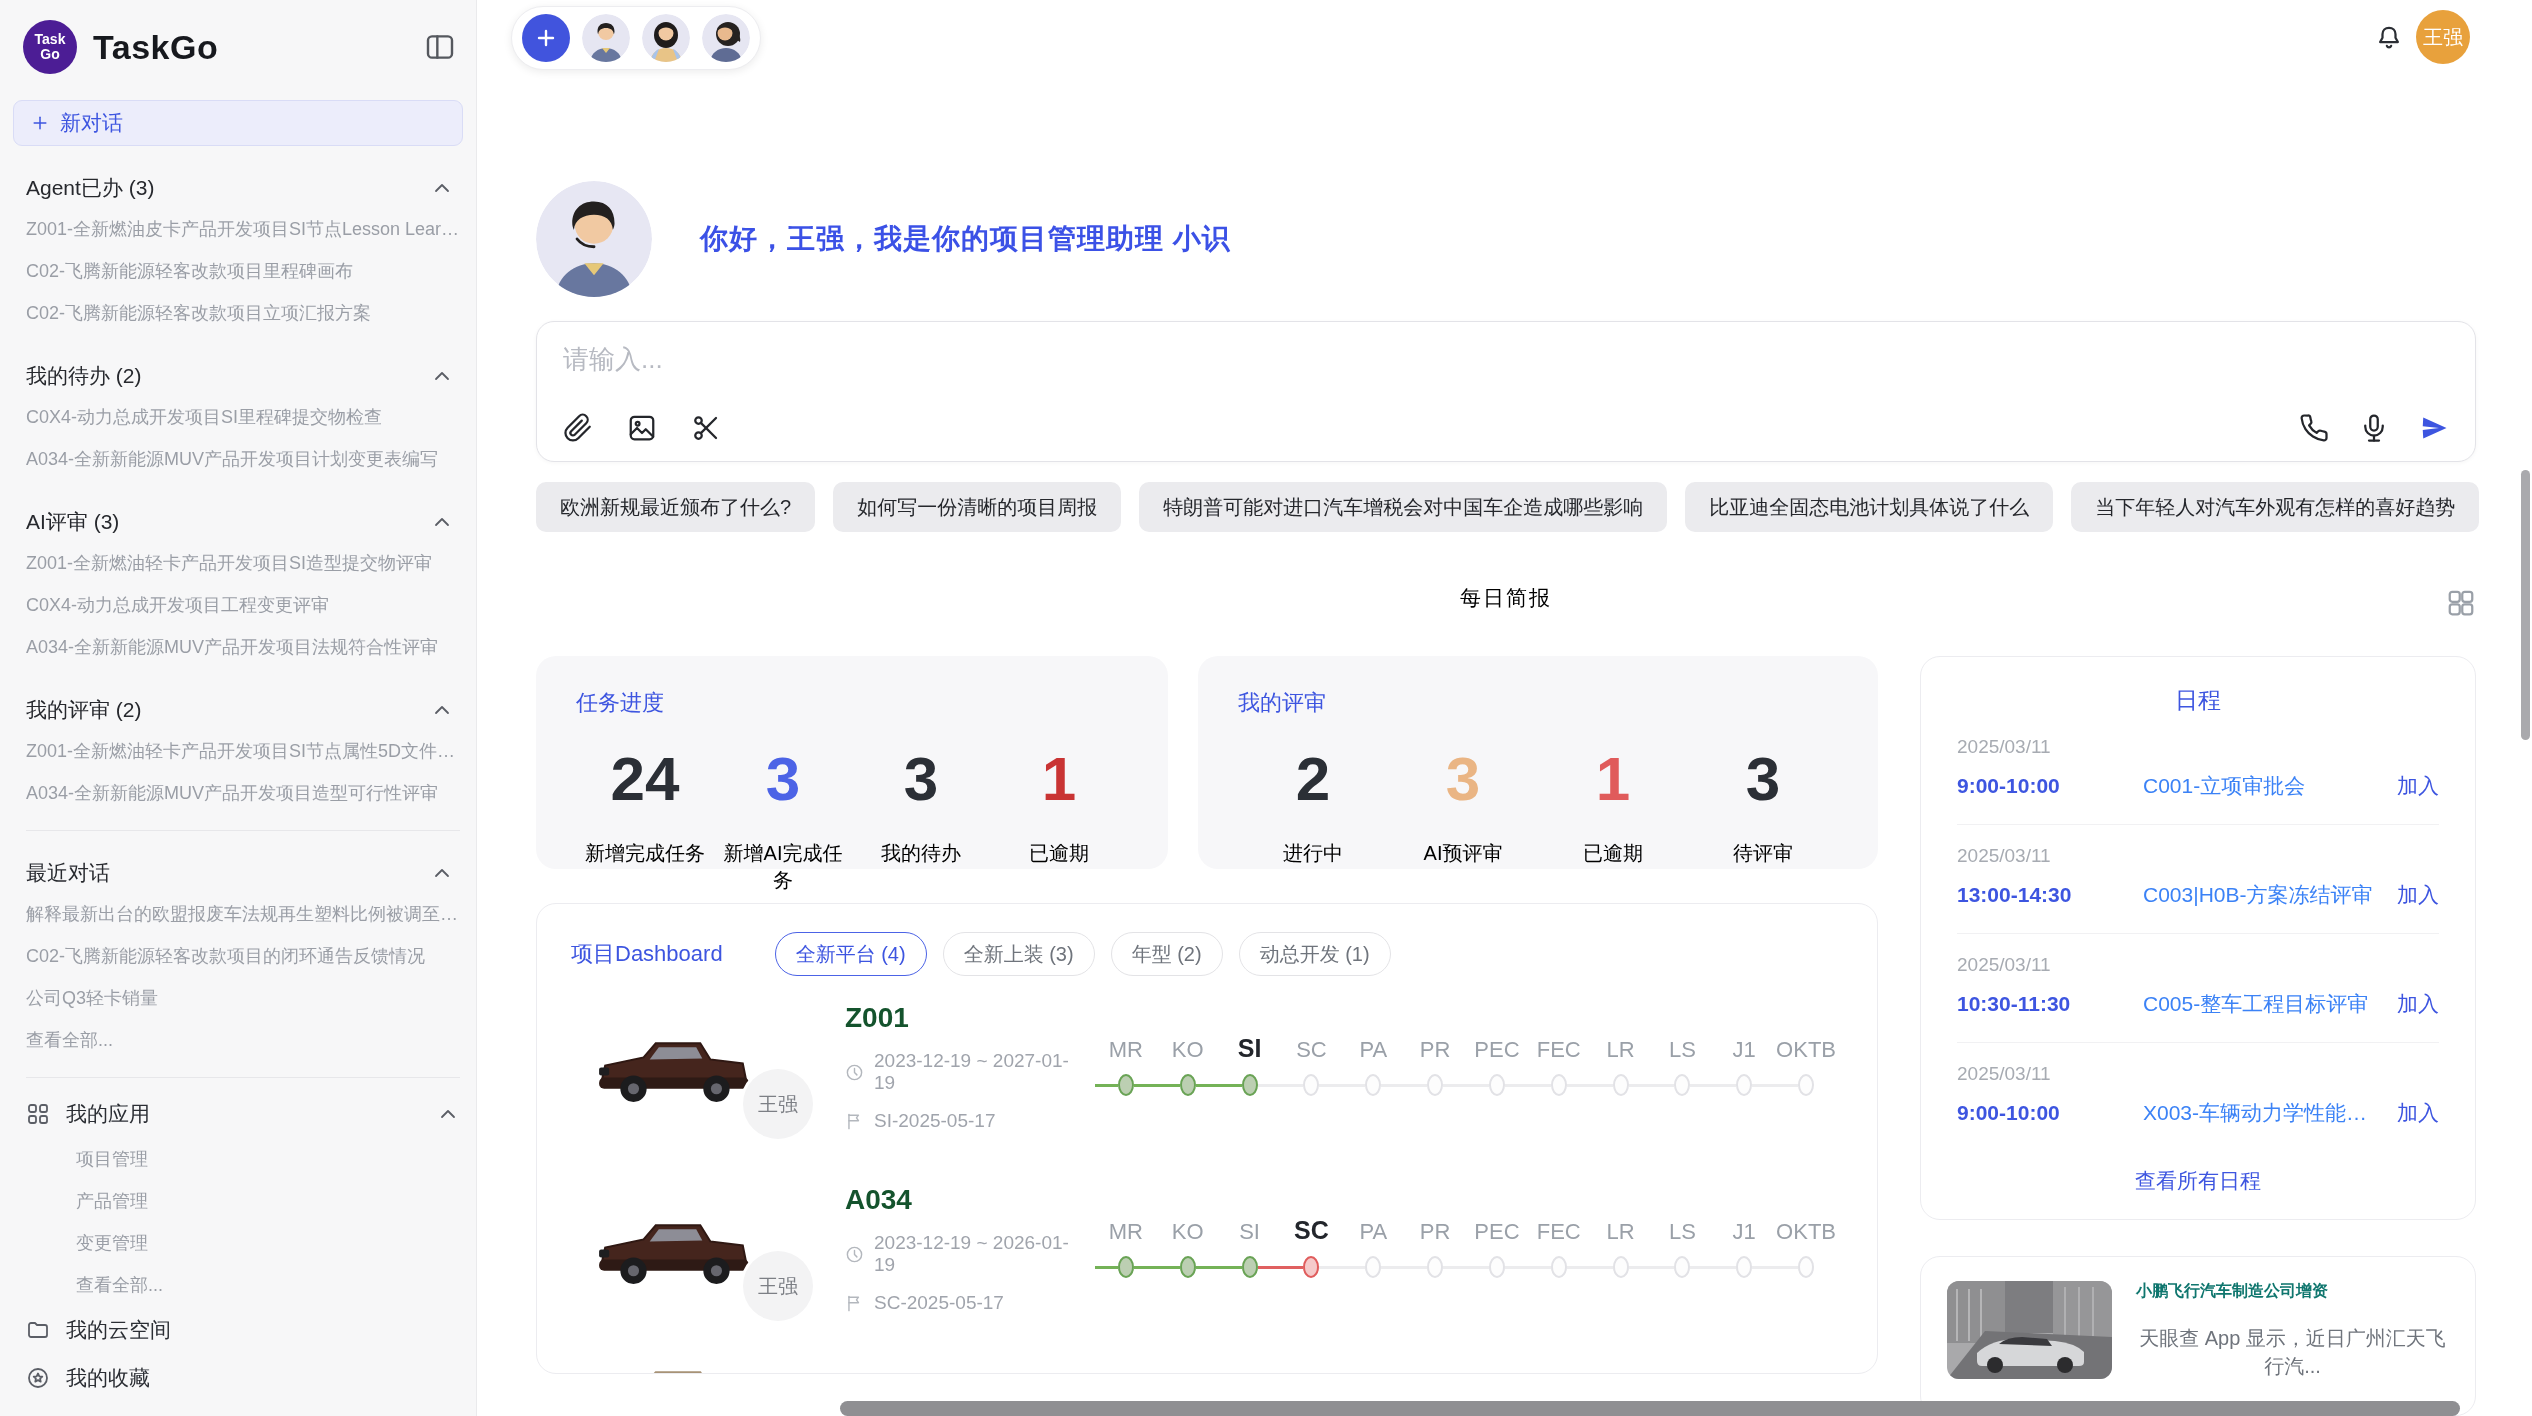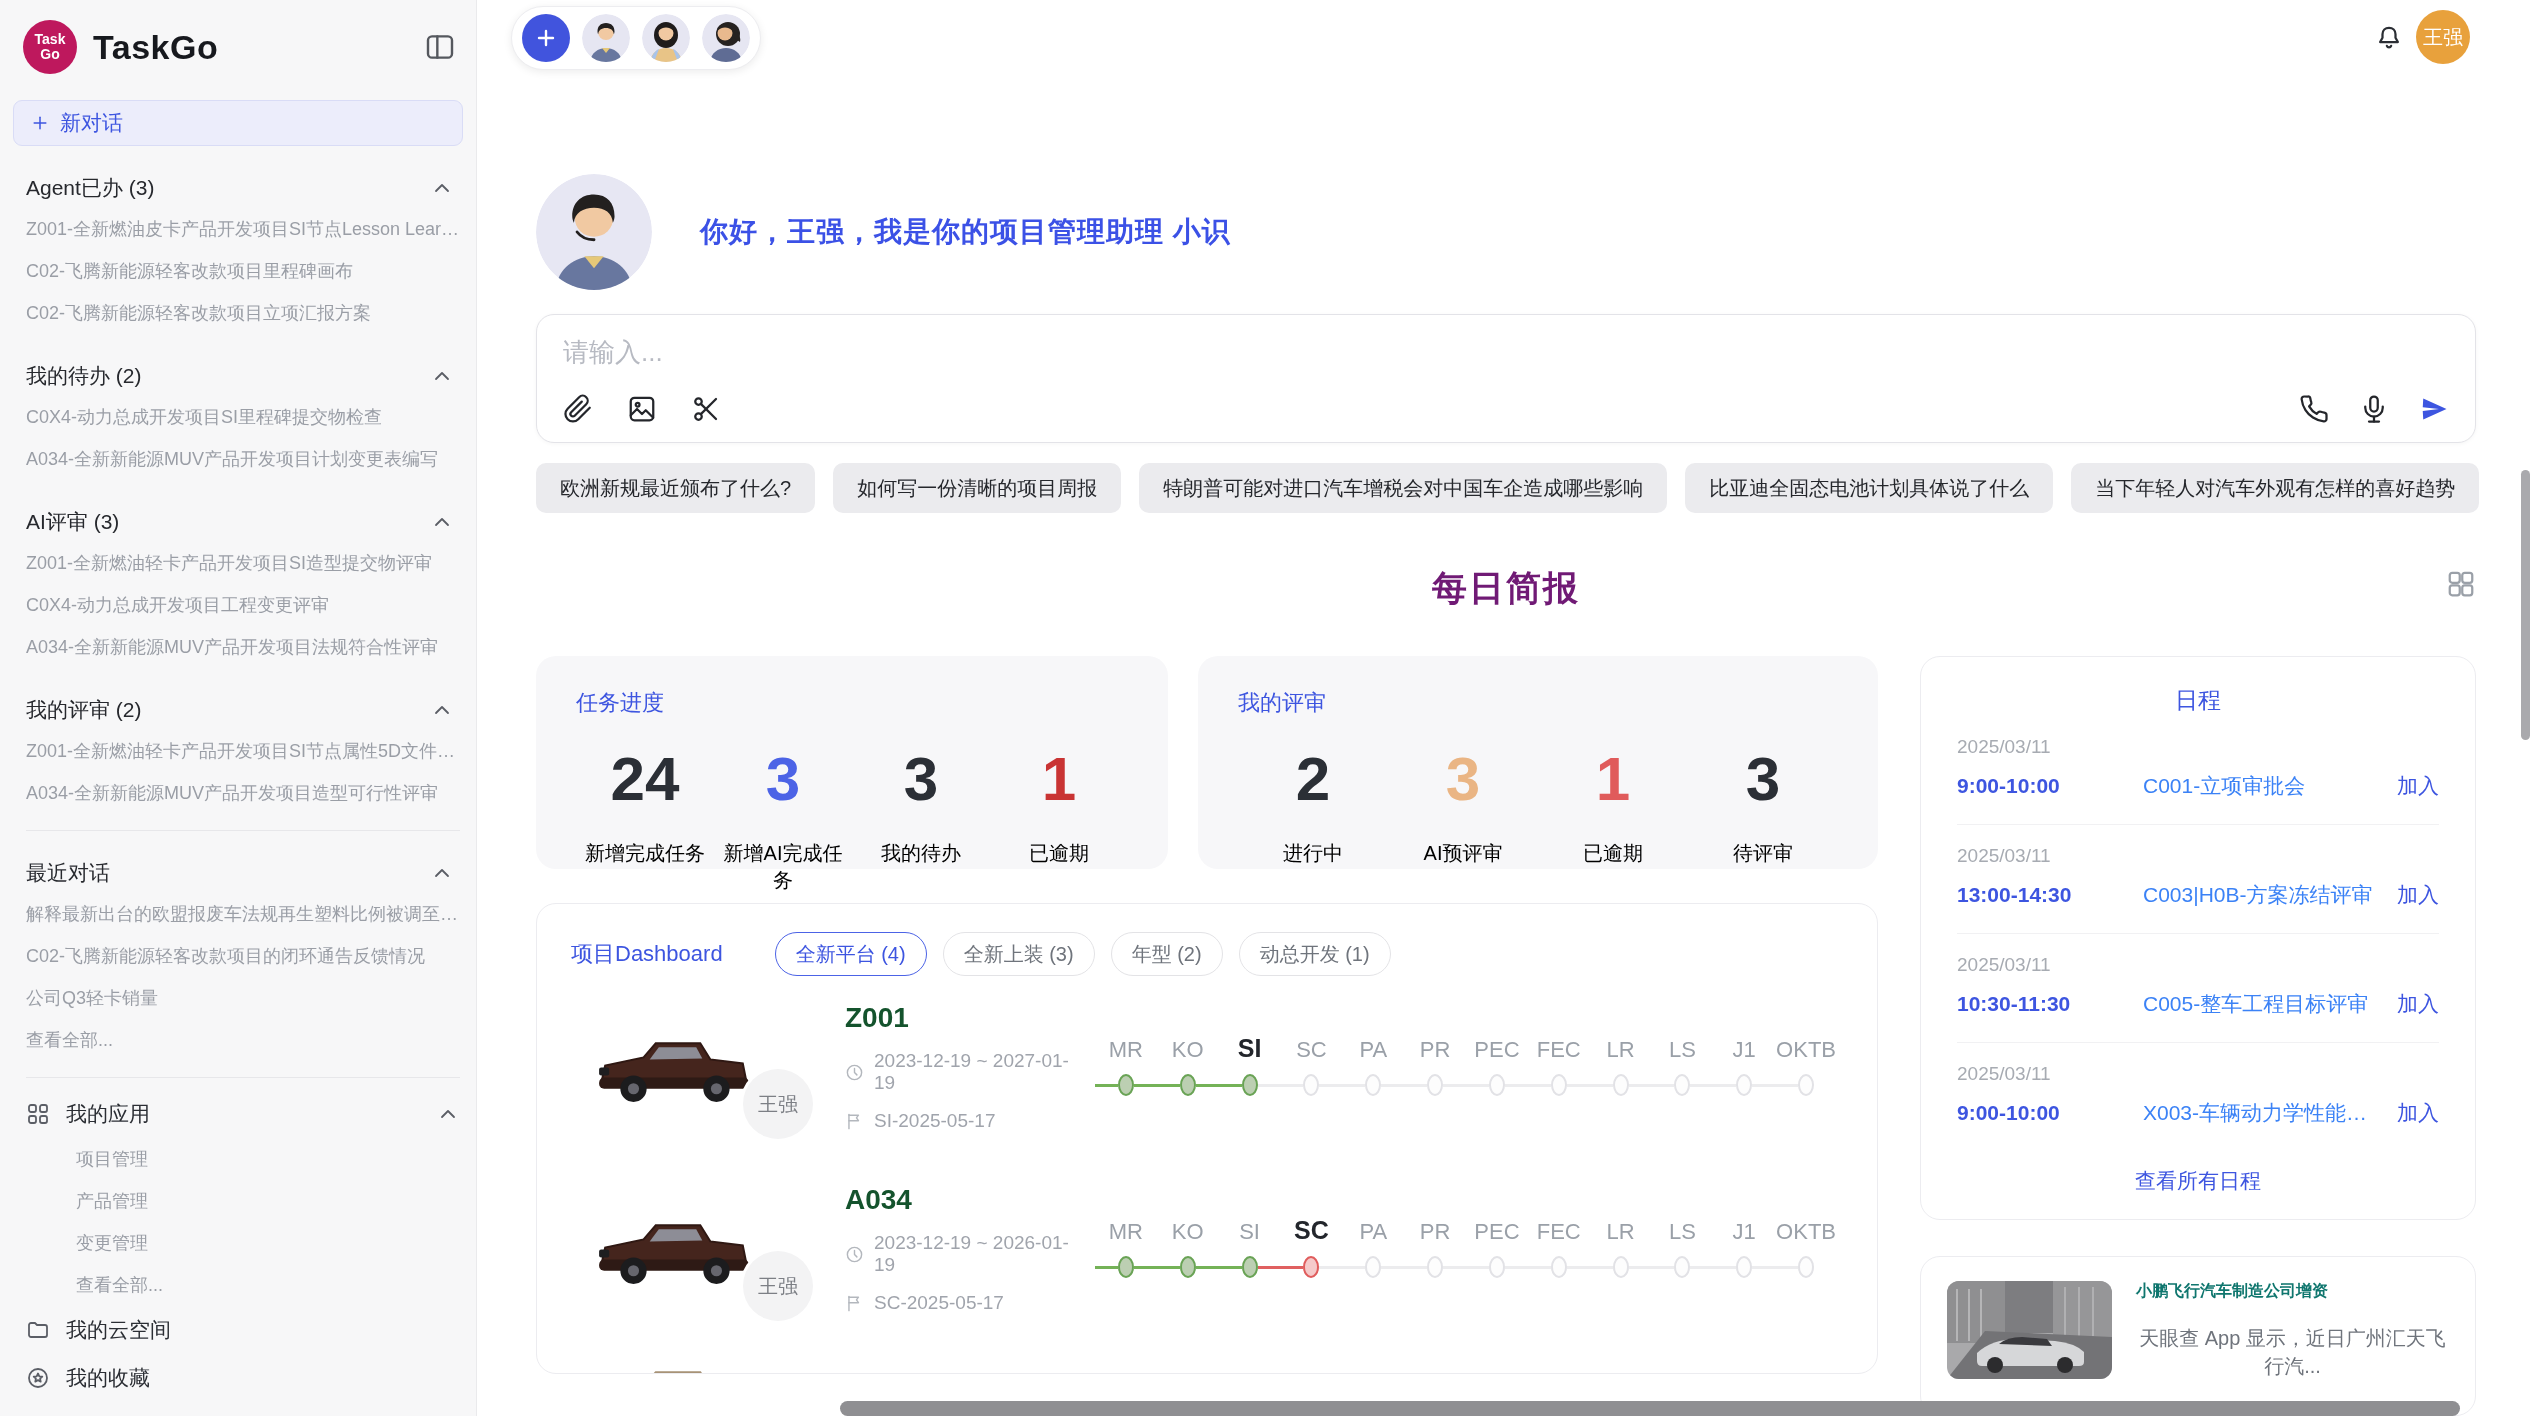--- a/index.html
+++ b/index.html
@@ -7,21 +7,21 @@
   body {
     font-family:"Liberation Sans","DejaVu Sans",sans-serif;
     background:#ffffff; color:#25272c; display:flex; position:relative;
   }
   svg { display:block; }
   .ic { stroke:currentColor; fill:none; stroke-width:1.8; stroke-linecap:round; stroke-linejoin:round; }
 
   
   .sidebar { width:477px; flex-shrink:0; background:#f7f7f8; border-right:1px solid #eaeaec; overflow:hidden; position:relative; }
   .logo-row { display:flex; align-items:center; padding:20px 20px 0 23px; }
-  .logo-badge { width:54px; height:54px; border-radius:50%; background:#be185d; color:#fff; display:flex; flex-direction:column; align-items:center; justify-content:center; font-size:14px; line-height:15px; font-weight:700; }
+  .logo-badge { width:54px; height:54px; border-radius:50%; background:#4c1d95; color:#fff; display:flex; flex-direction:column; align-items:center; justify-content:center; font-size:14px; line-height:15px; font-weight:700; }
   .logo-title { font-size:34px; font-weight:700; color:#17191e; margin-left:16px; letter-spacing:.5px; }
   .collapse-btn { margin-left:auto; color:#55585e; width:32px; height:32px; cursor:pointer; }
   .new-chat { margin:26px 13px 0; height:46px; background:#ecedfb; border:1px solid #d9dcf6; border-radius:9px; display:flex; align-items:center; gap:10px; padding:0 16px; color:#3d55e0; font-size:21px; cursor:pointer; }
   .side-scroll { padding:0 16px 0 26px; }
   .sec-header { display:flex; align-items:center; margin-top:22px; height:40px; color:#27292e; font-size:21px; cursor:pointer; }
   .sec-header .chev { margin-left:auto; color:#5b5e66; width:24px; height:24px; margin-right:6px; }
   .side-item { height:42px; line-height:42px; font-size:18px; color:#9a9ea6; white-space:nowrap; overflow:hidden; text-overflow:ellipsis; cursor:pointer; }
   .divider { height:1px; background:#e7e7ea; margin:16px 0 0; }
   .app-sub { padding-left:50px; }
   .nav-row { display:flex; align-items:center; gap:16px; height:48px; font-size:21px; color:#2b2e34; cursor:pointer; }
@@ -45,21 +45,21 @@
   .composer input::placeholder { color:#b7bac2; }
   .comp-left { position:absolute; left:26px; bottom:18px; display:flex; gap:34px; color:#24262b; }
   .comp-right { position:absolute; right:26px; bottom:18px; display:flex; gap:30px; align-items:center; color:#24262b; }
   .comp-ic { width:30px; height:30px; cursor:pointer; }
   .send-ic { color:#3d55e0; }
 
   .chips { margin-top:20px; display:flex; justify-content:space-between; gap:18px; }
   .chip { height:50px; background:#ebebee; border-radius:10px; display:flex; align-items:center; padding:0 24px; font-size:20px; color:#25272c; white-space:nowrap; cursor:pointer; }
 
   .brief-head { margin-top:52px; position:relative; text-align:center; }
-  .brief-title { font-size:35px; font-weight:700; color:#701a75; letter-spacing:2px; }
+  .brief-title { font-size:21px; font-weight:400; color:#000000; letter-spacing:2px; }
   .brief-grid-ic { position:absolute; right:0; top:4px; width:30px; height:30px; color:#9aa0a8; cursor:pointer; }
 
   .columns { margin-top:44px; display:flex; align-items:flex-start; gap:42px; }
   .left-col { flex:1; min-width:0; }
   .right-col { width:556px; flex-shrink:0; }
 
   .stat-row { display:flex; gap:30px; }
   .stat-card { background:#f7f7f9; border-radius:20px; height:213px; padding:32px 40px 0; }
   .stat-card.c1 { width:632px; }
   .stat-card.c2 { flex:1; }

